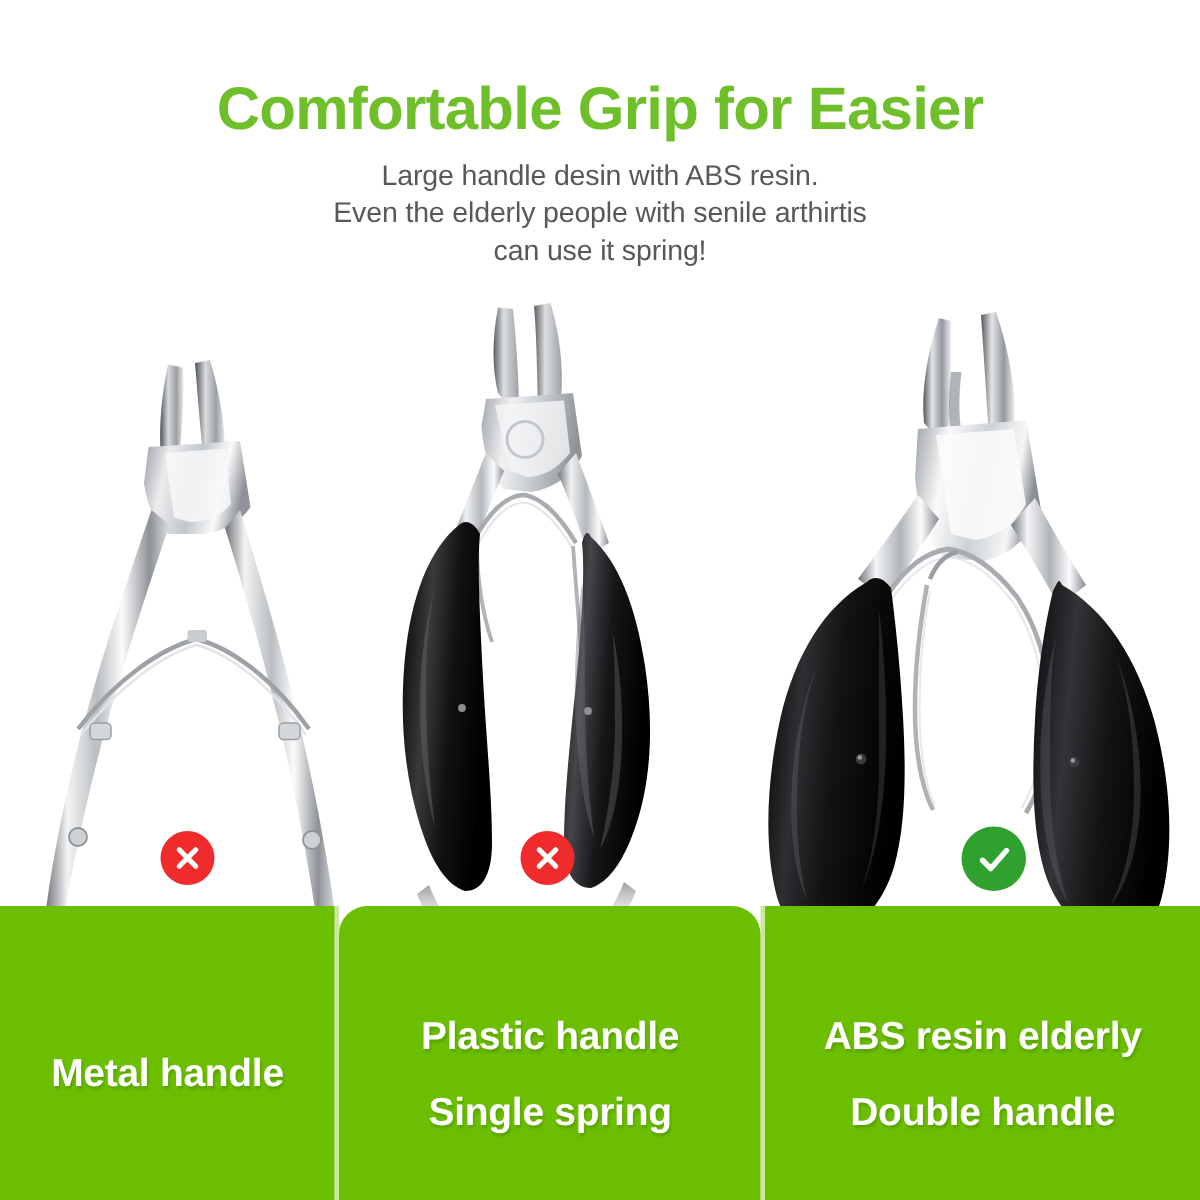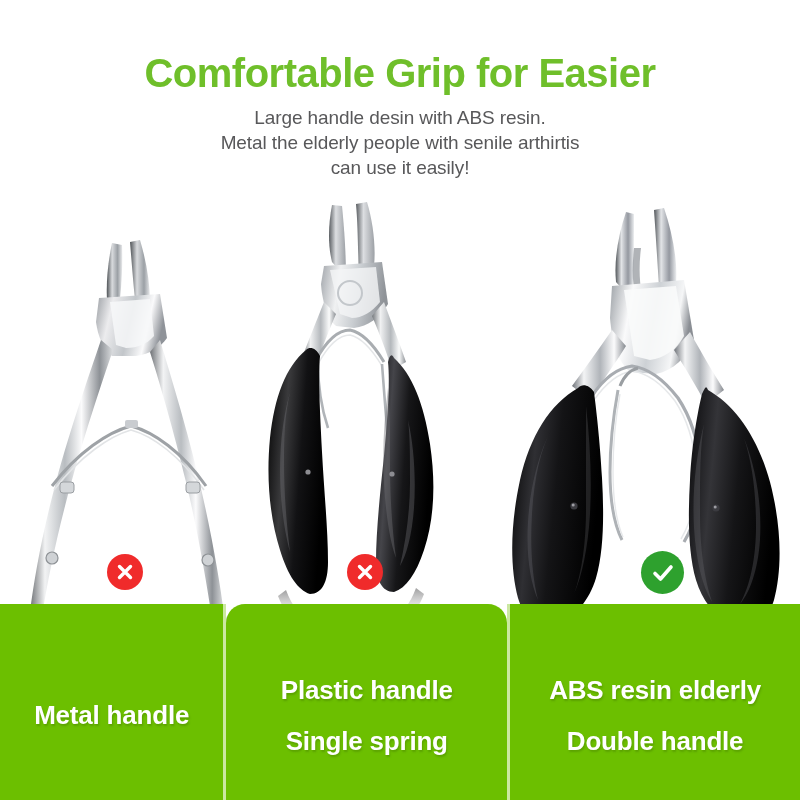--- a/index.html
+++ b/index.html
@@ -123,22 +123,22 @@
   .band-line + .band-line { margin-top: 25px; }
 </style>
 </head>
 <body>
 
 <div class="poster">
 
   <div class="header">
     <div class="headline">Comfortable Grip for Easier</div>
     <div class="subline">Large handle desin with ABS resin.</div>
-    <div class="subline">Metal the elderly people with senile arthirtis</div>
-    <div class="subline">can use it easily!</div>
+    <div class="subline">Even the elderly people with senile arthirtis</div>
+    <div class="subline">can use it spring!</div>
   </div>
 
   <div class="stage">
 
     <div class="product product-1">
       <svg class="product-art" width="266" height="432" viewBox="0 0 266 432">
         <defs>
           <linearGradient id="chrome1" x1="0" y1="0" x2="1" y2="0">
             <stop offset="0%" stop-color="#6f7276"></stop>
             <stop offset="18%" stop-color="#f2f3f4"></stop>

